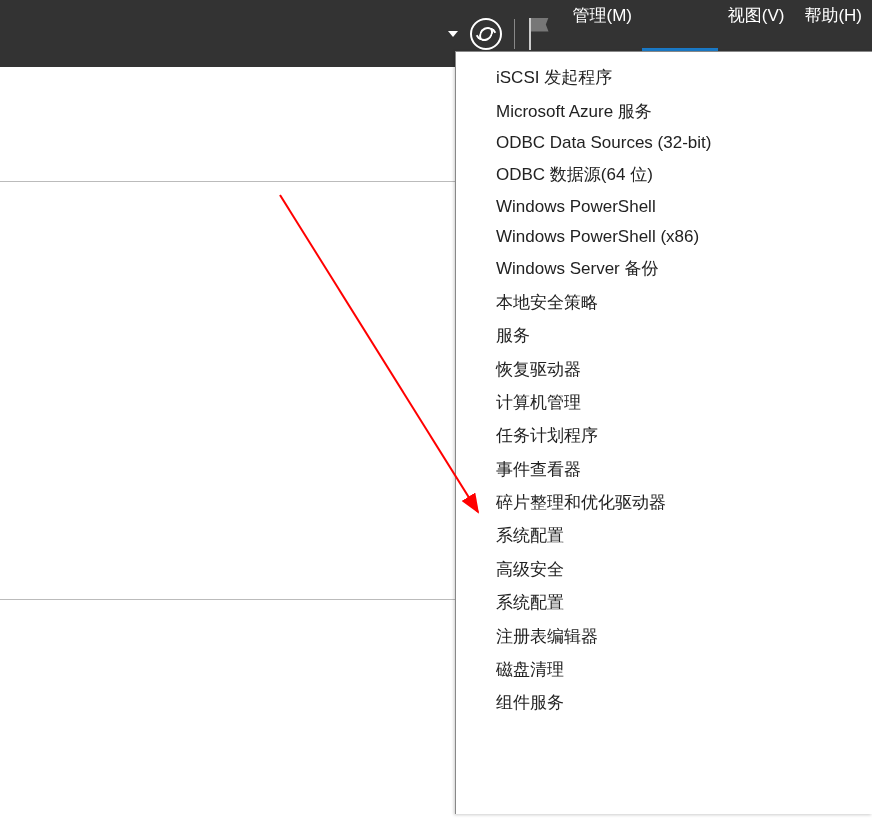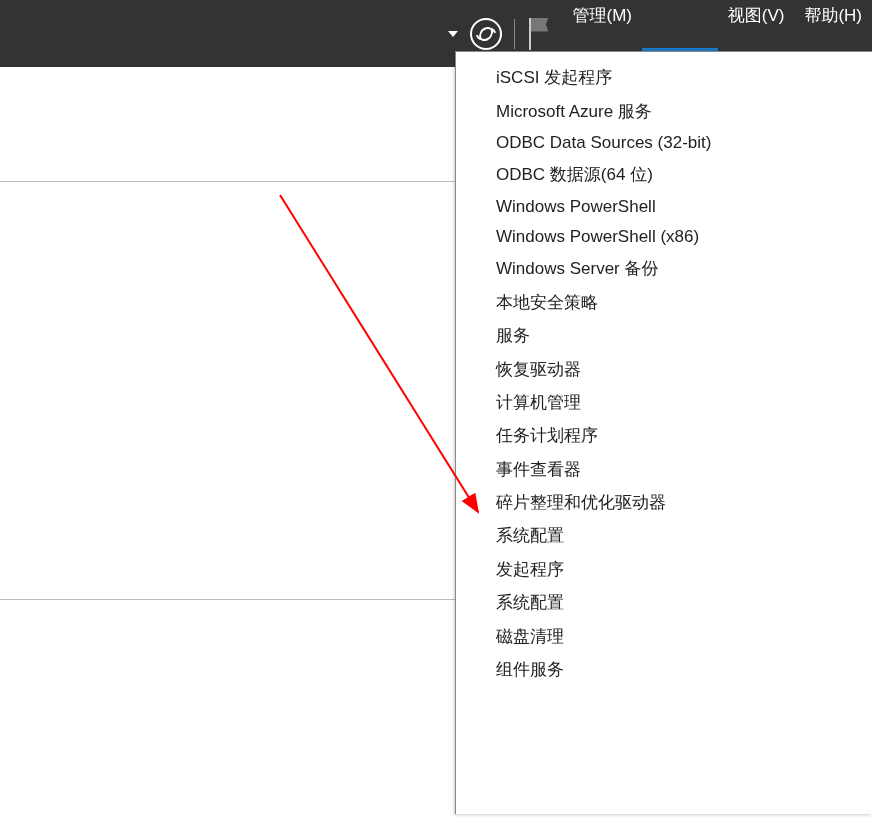--- a/index.html
+++ b/index.html
@@ -202,22 +202,23 @@
     <div class="dropdown-item">Windows PowerShell (x86)</div>
     <div class="dropdown-item">Windows Server 备份</div>
     <div class="dropdown-item">本地安全策略</div>
     <div class="dropdown-item">服务</div>
     <div class="dropdown-item">恢复驱动器</div>
     <div class="dropdown-item">计算机管理</div>
     <div class="dropdown-item">任务计划程序</div>
     <div class="dropdown-item">事件查看器</div>
     <div class="dropdown-item">碎片整理和优化驱动器</div>
     <div class="dropdown-item">系统配置</div>
-    <div class="dropdown-item">发起程序</div>
+    <div class="dropdown-item">高级安全</div>
     <div class="dropdown-item">系统配置</div>
+    <div class="dropdown-item">注册表编辑器</div>
     <div class="dropdown-item">磁盘清理</div>
     <div class="dropdown-item">组件服务</div>
   </div>
 
 <svg class="arrow-svg">
   <defs>
     <marker id="arrowhead" markerWidth="10" markerHeight="8" refX="9" refY="4" orient="auto">
       <polygon points="0 0, 10 4, 0 8" fill="#ff0000"></polygon>
     </marker>
   </defs>

